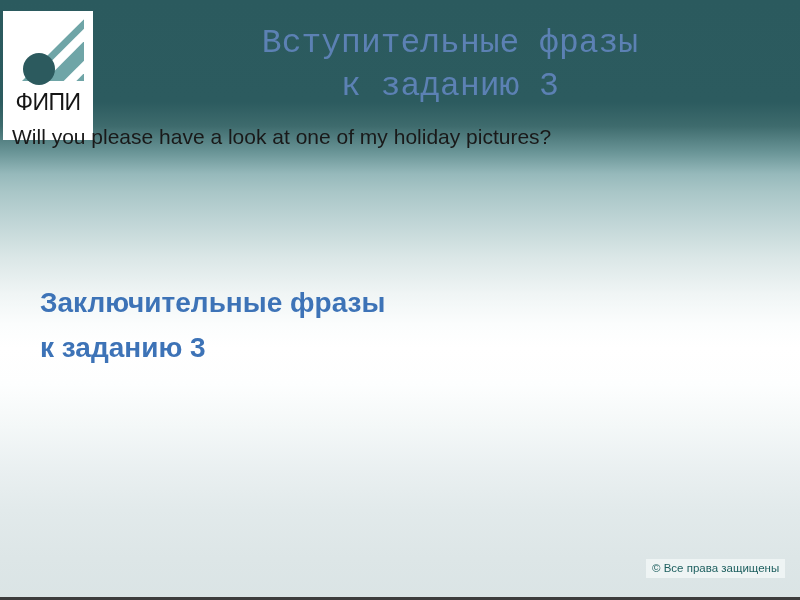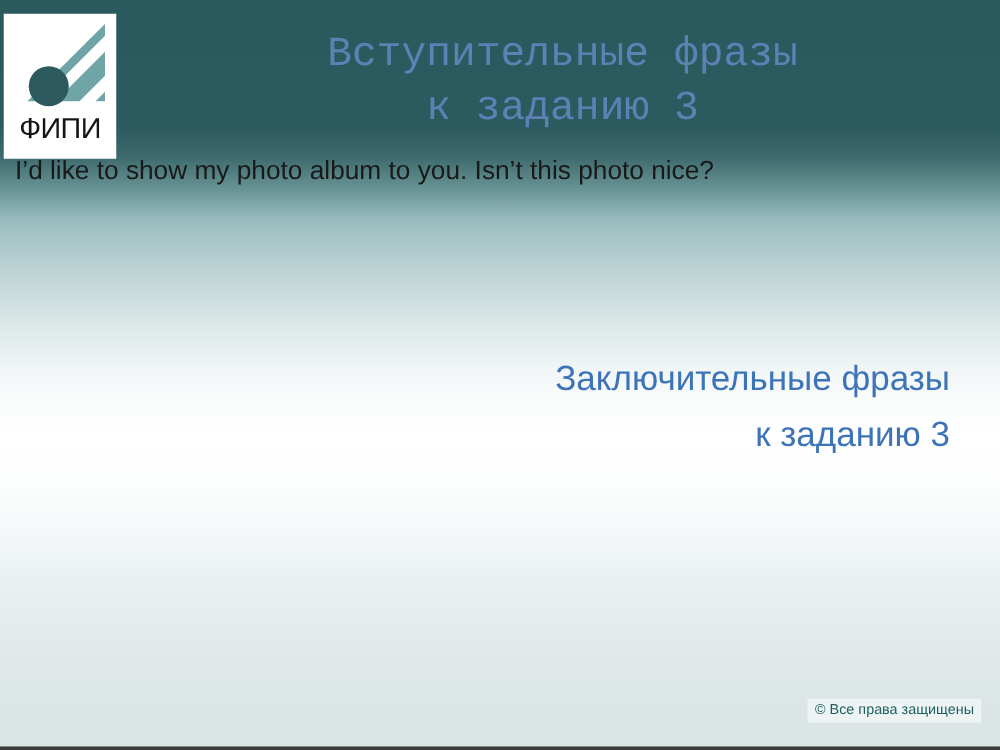--- a/index.html
+++ b/index.html
@@ -41,21 +41,21 @@
       #e2eaeb 85%,
       #dde6e7 93%,
       #dae4e5 100%);
   }
   
   #logo {
     position: absolute;
     left: 3px;
     top: 11px;
     width: 90px;
-    height: 116px;
+    height: 129px;
     background: #ffffff;
     overflow: hidden;
   }
   #logo-mark {
     position: absolute;
     left: 9px;
     top: 8px;
     width: 72px;
     height: 70px;
     overflow: hidden;
@@ -102,23 +102,22 @@
   #intro-lines .line { display: block; white-space: nowrap; }
   
   #closing-heading {
     position: absolute;
     left: 40px;
     top: 280px;
     width: 720px;
     font-family: "Liberation Sans", sans-serif;
     font-size: 28px;
     line-height: 45px;
-    font-weight: normal;
+    font-weight: bold;
     color: #3d73b7;
-    text-align: right;
   }
   #closing-heading .line { display: block; white-space: nowrap; }
   
   #closing-lines {
     position: absolute;
     left: 42px;
     top: 374px;
     width: 720px;
     font-family: "Liberation Sans", sans-serif;
     font-size: 19px;
@@ -175,21 +174,21 @@
     </div>
     <div id="logo-text">ФИПИ</div>
   </div>
 
   <div id="title">
     <span class="title-line">Вступительные фразы</span>
     <span class="title-line">к заданию 3</span>
   </div>
 
   <div id="intro-lines">
-    <span class="line">I’d like to show my photo album to you. Isn’t this photo nice?</span>
+    <span class="line">Will you please have a look at one of my holiday pictures?</span>
   </div>
 
   <div id="closing-heading">
     <span class="line">Заключительные фразы</span>
     <span class="line">к заданию 3</span>
   </div>
 
 
   <div id="footer-badge">© Все права защищены</div>
 

